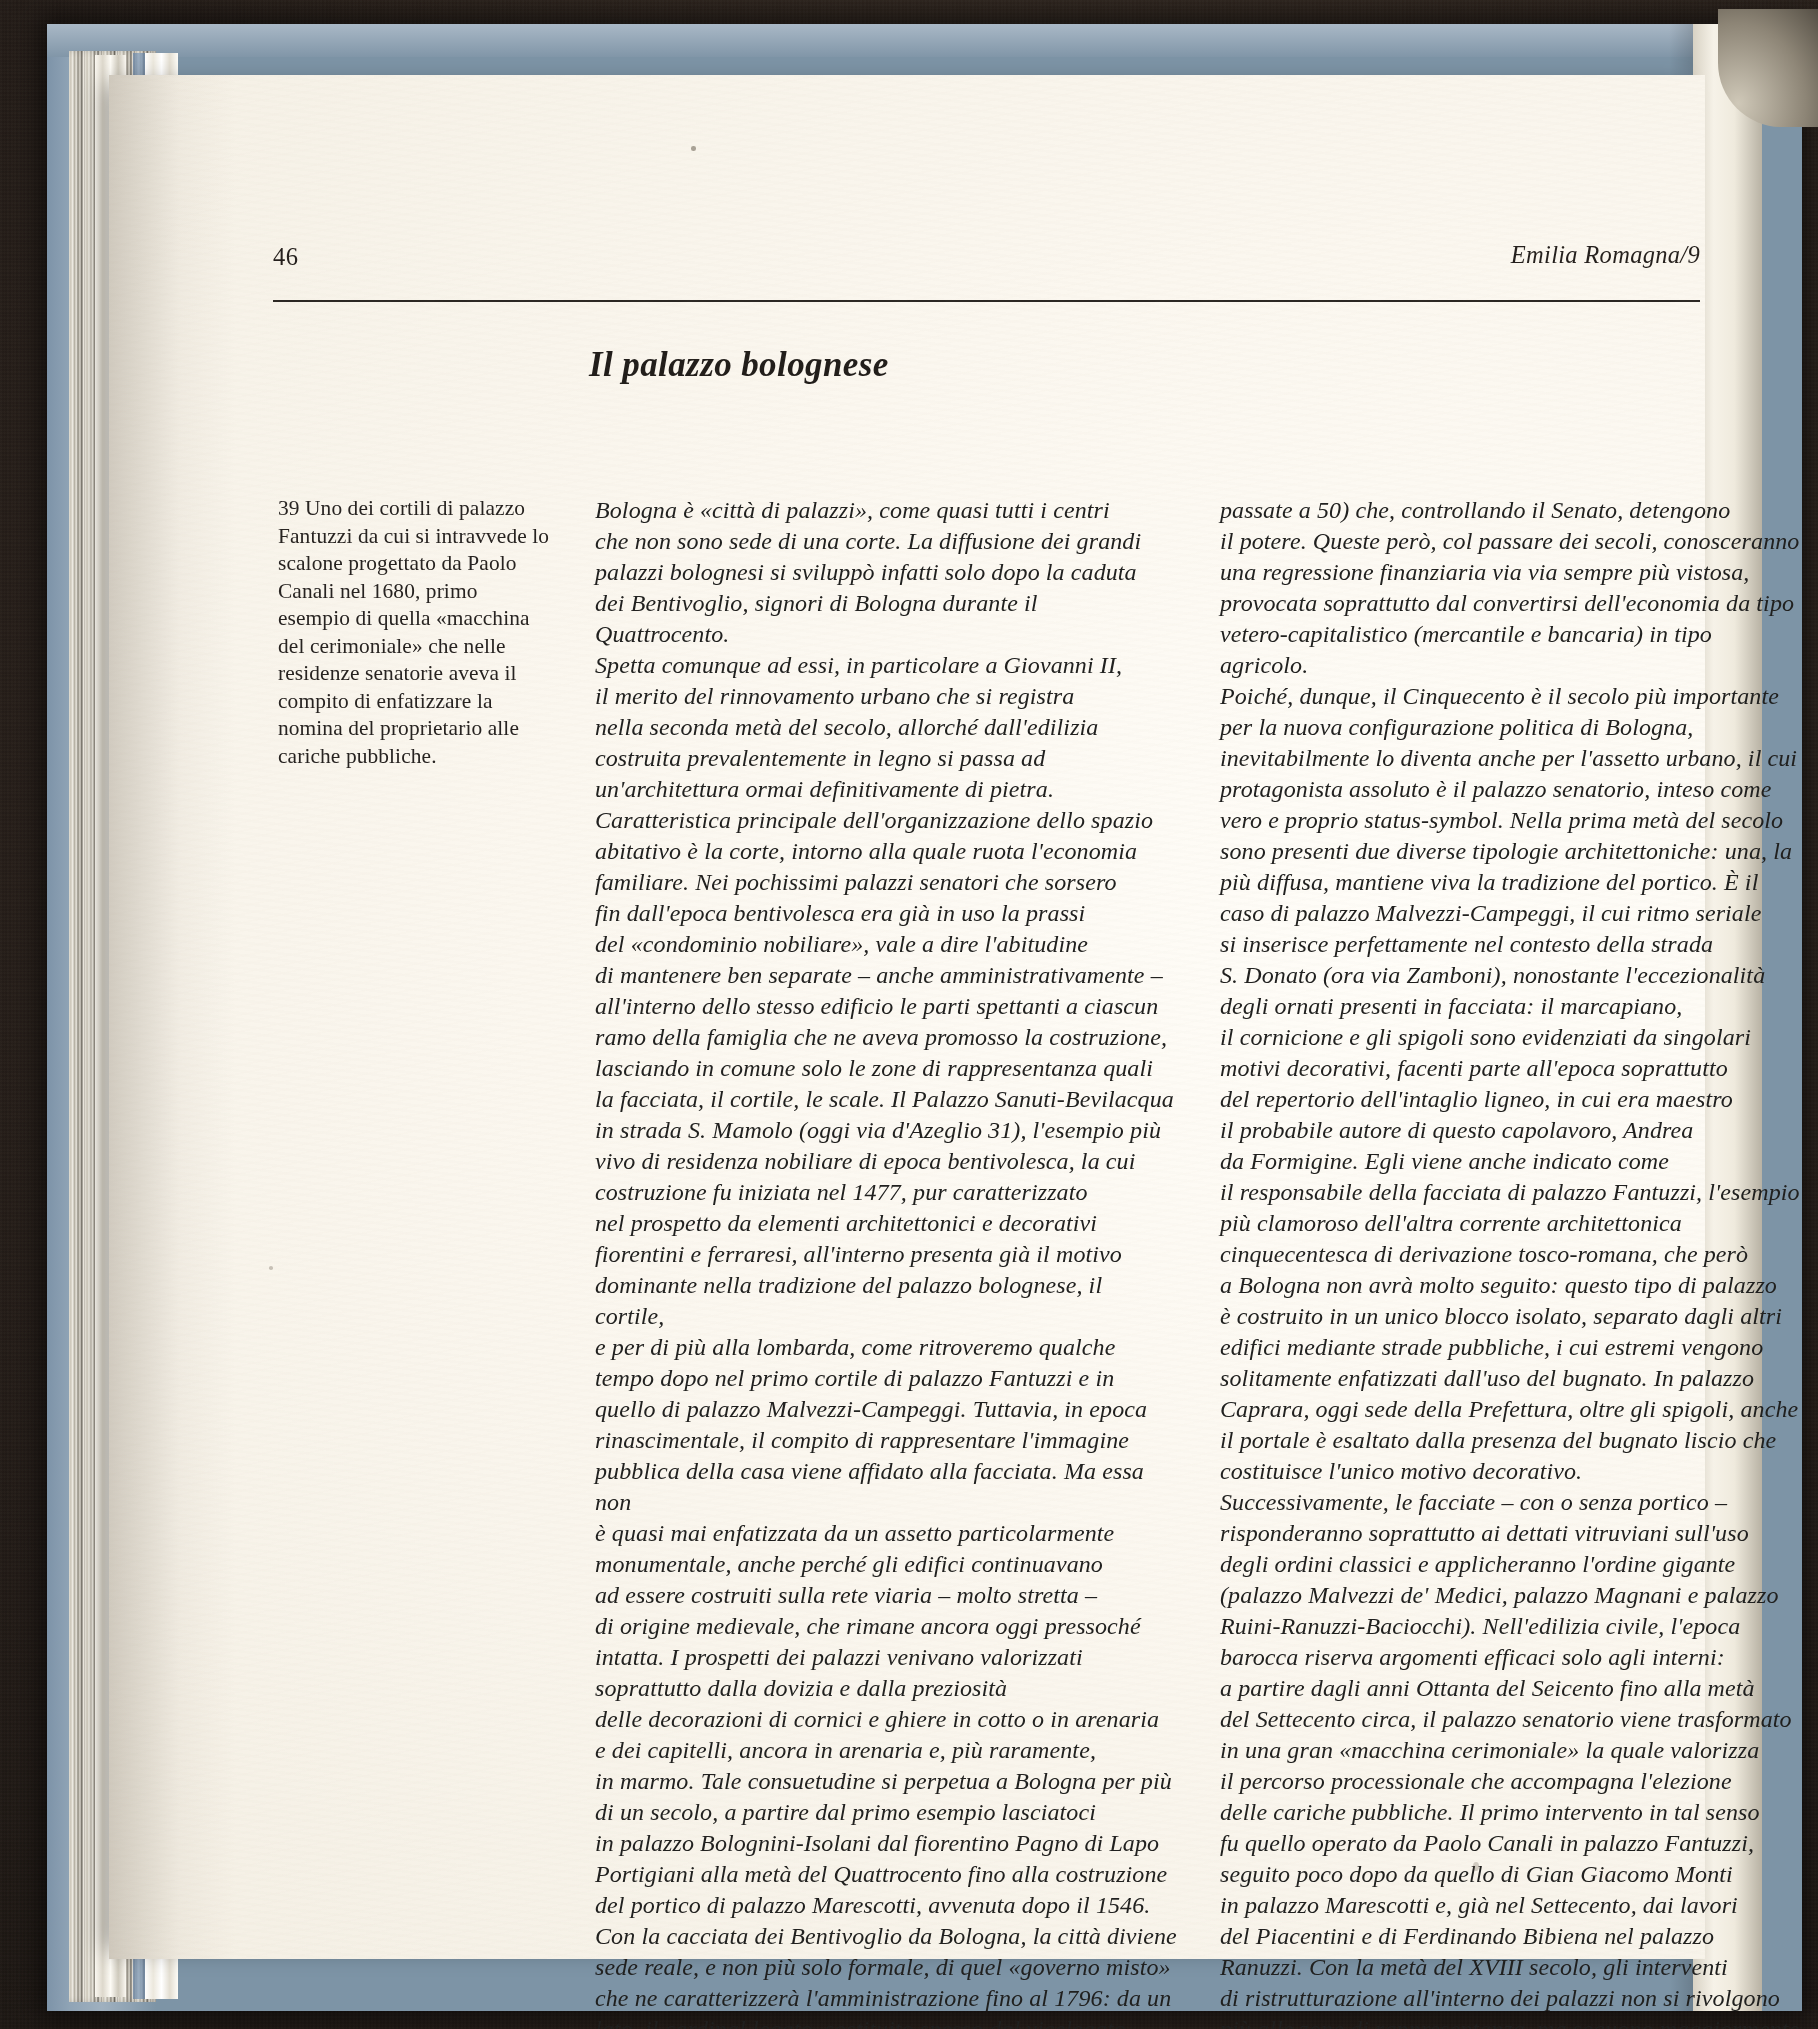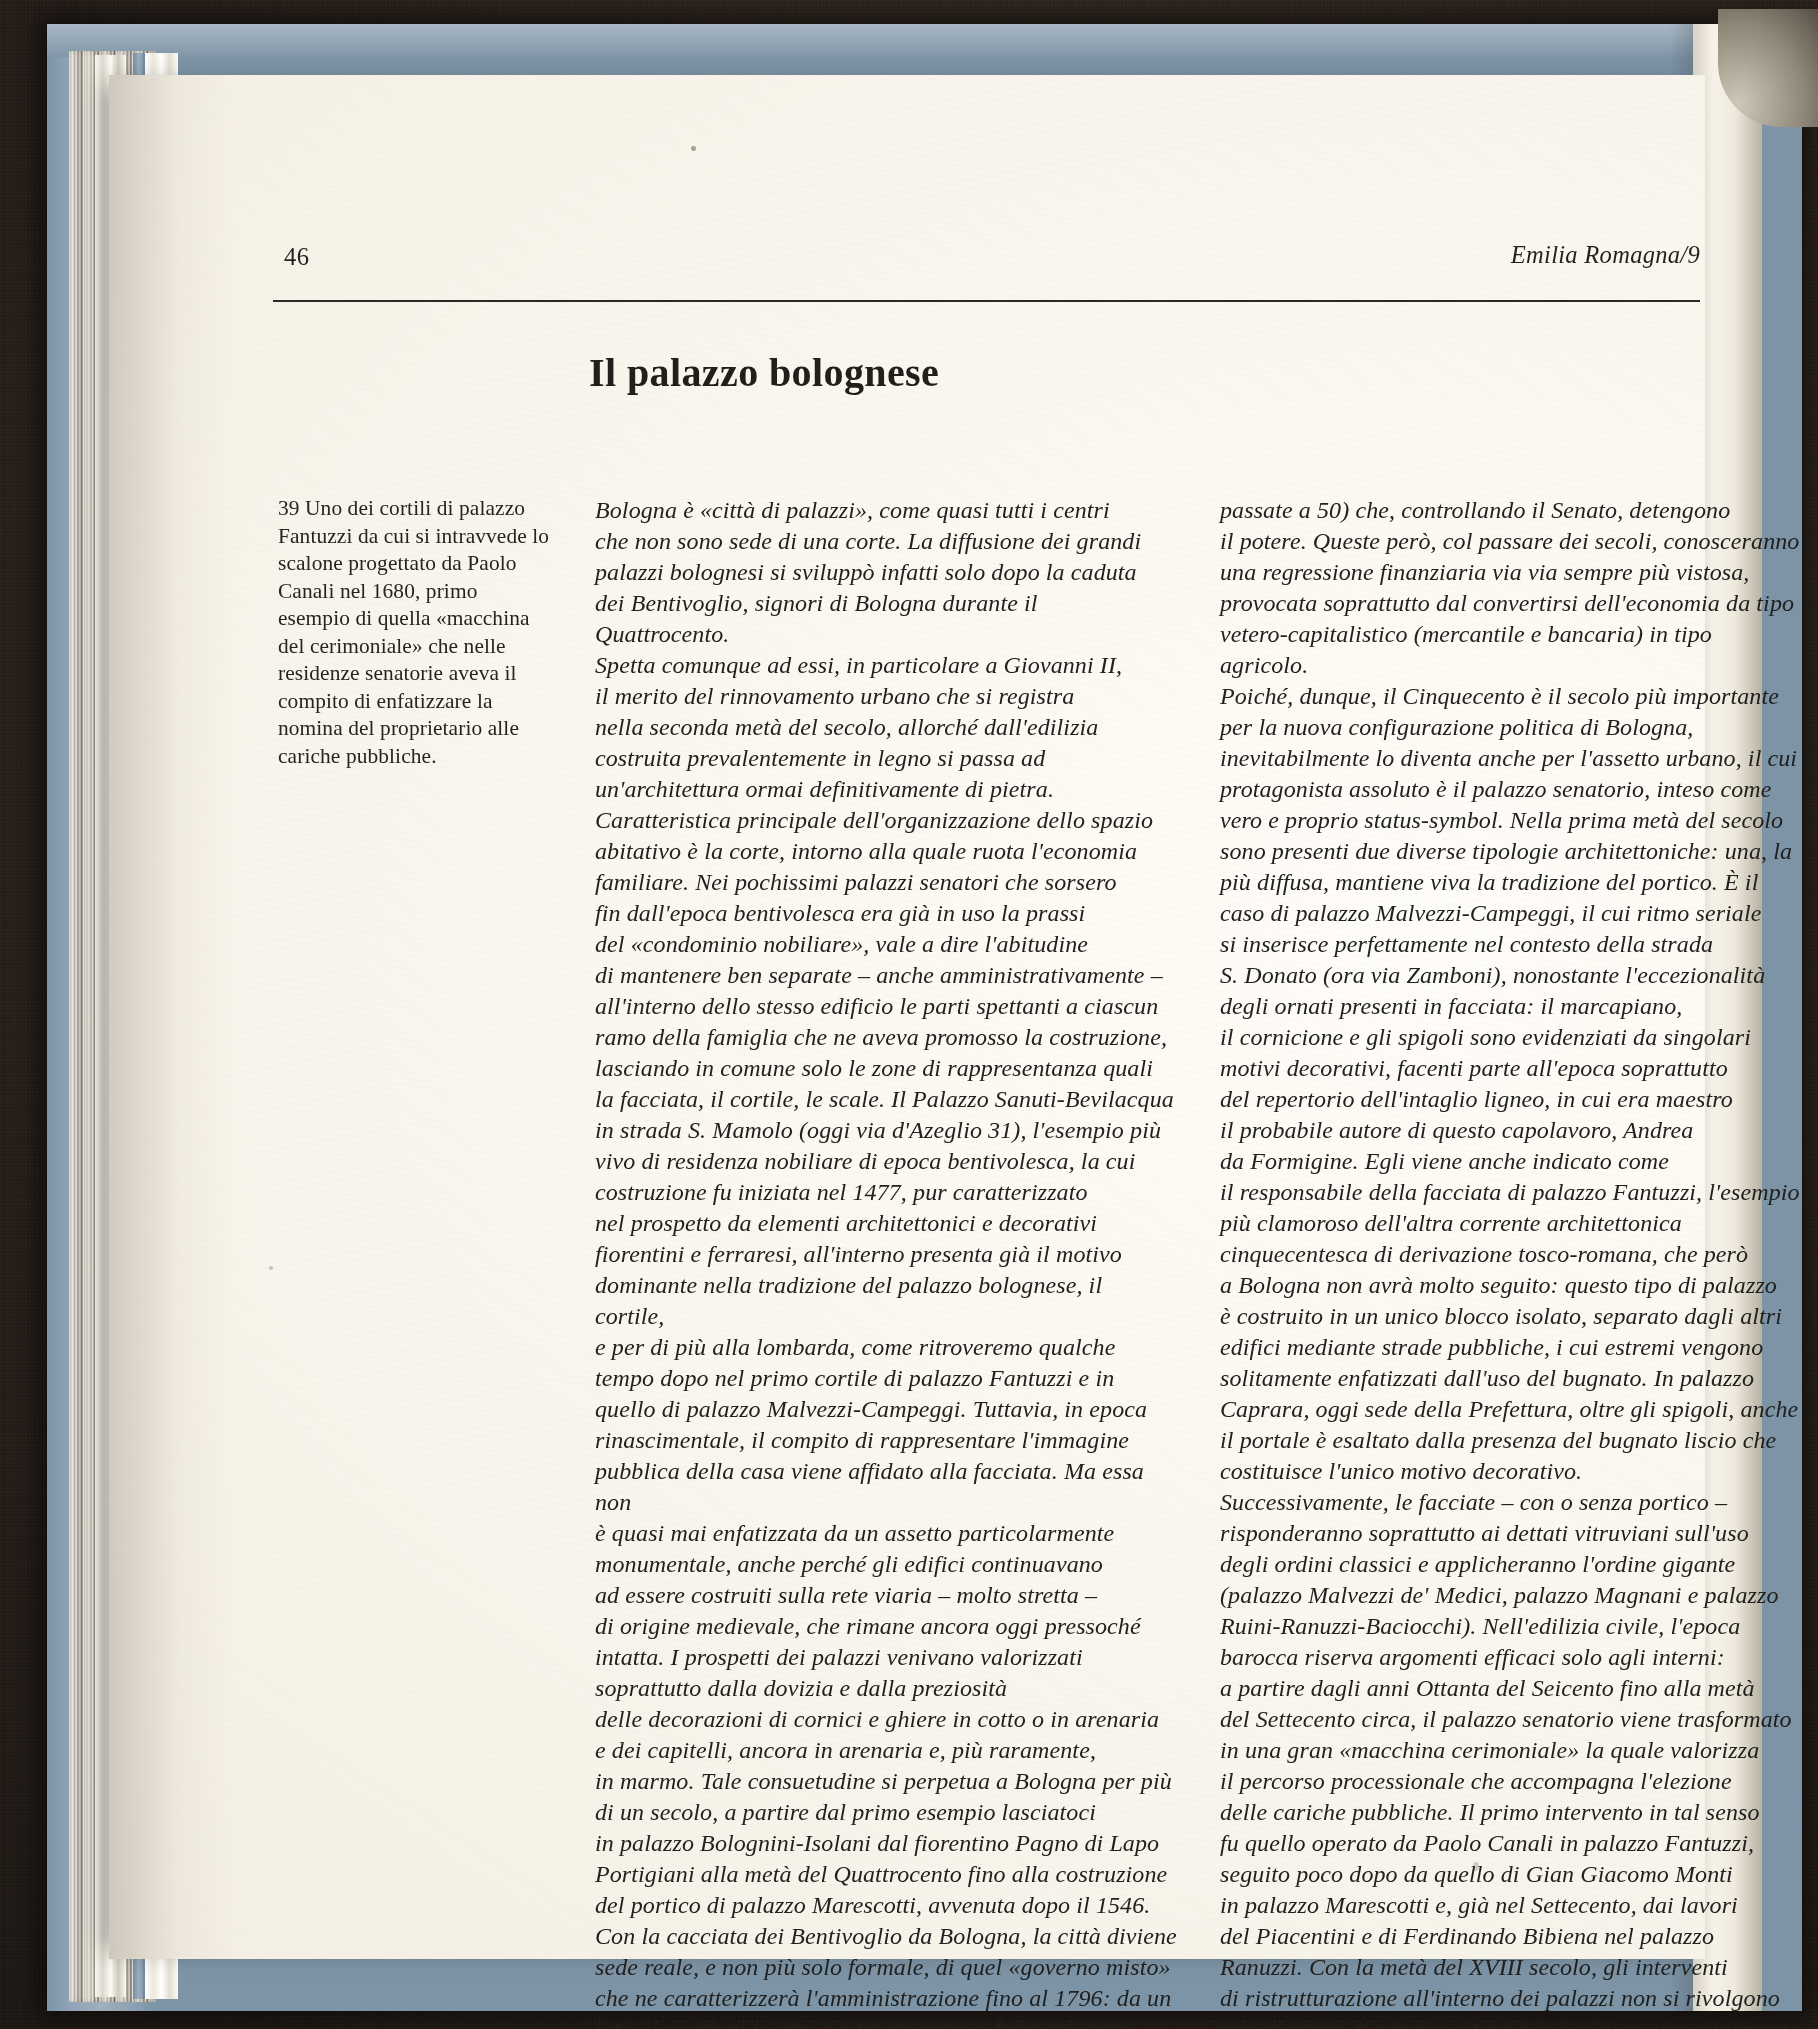--- a/index.html
+++ b/index.html
@@ -81,34 +81,34 @@
     background:
       repeating-linear-gradient(7deg, rgba(160,150,130,.05) 0 2.7px, rgba(255,255,255,0) 2.7px 6.4px),
       repeating-linear-gradient(-11deg, rgba(150,140,120,.04) 0 1.8px, rgba(255,255,255,0) 1.8px 8.2px);
   }
   
   #runhead{
     position:absolute;left:164px;top:155px;width:1427px;height:55px;
   }
   .folio{
     position:absolute;left:0;top:12.7px;
-    font-size:24.5px;color:#241f1c;letter-spacing:0.5px;margin-left:11px;
+    font-size:24.5px;color:#241f1c;letter-spacing:0.5px;
   }
   .booktitle{
     position:absolute;right:0;top:11px;
     font-size:24.5px;font-style:italic;color:#241f1c;letter-spacing:0.3px;
   }
   #rule{
     position:absolute;left:164px;top:225px;width:1427px;height:1.8px;
     background:#2b2723;
   }
   
   #section-title{
     position:absolute;left:480px;top:247px;
-    font-size:40px;color:#211d1a;letter-spacing:0.4px;
+    font-size:35px;font-style:italic;color:#211d1a;letter-spacing:0.4px;
   }
   
   #caption{
     position:absolute;left:169px;top:420px;width:273px;
     font-size:21.4px;line-height:27.5px;color:#262220;
     letter-spacing:0.1px;
   }
   
   .col{
     position:absolute;top:420px;width:582px;

